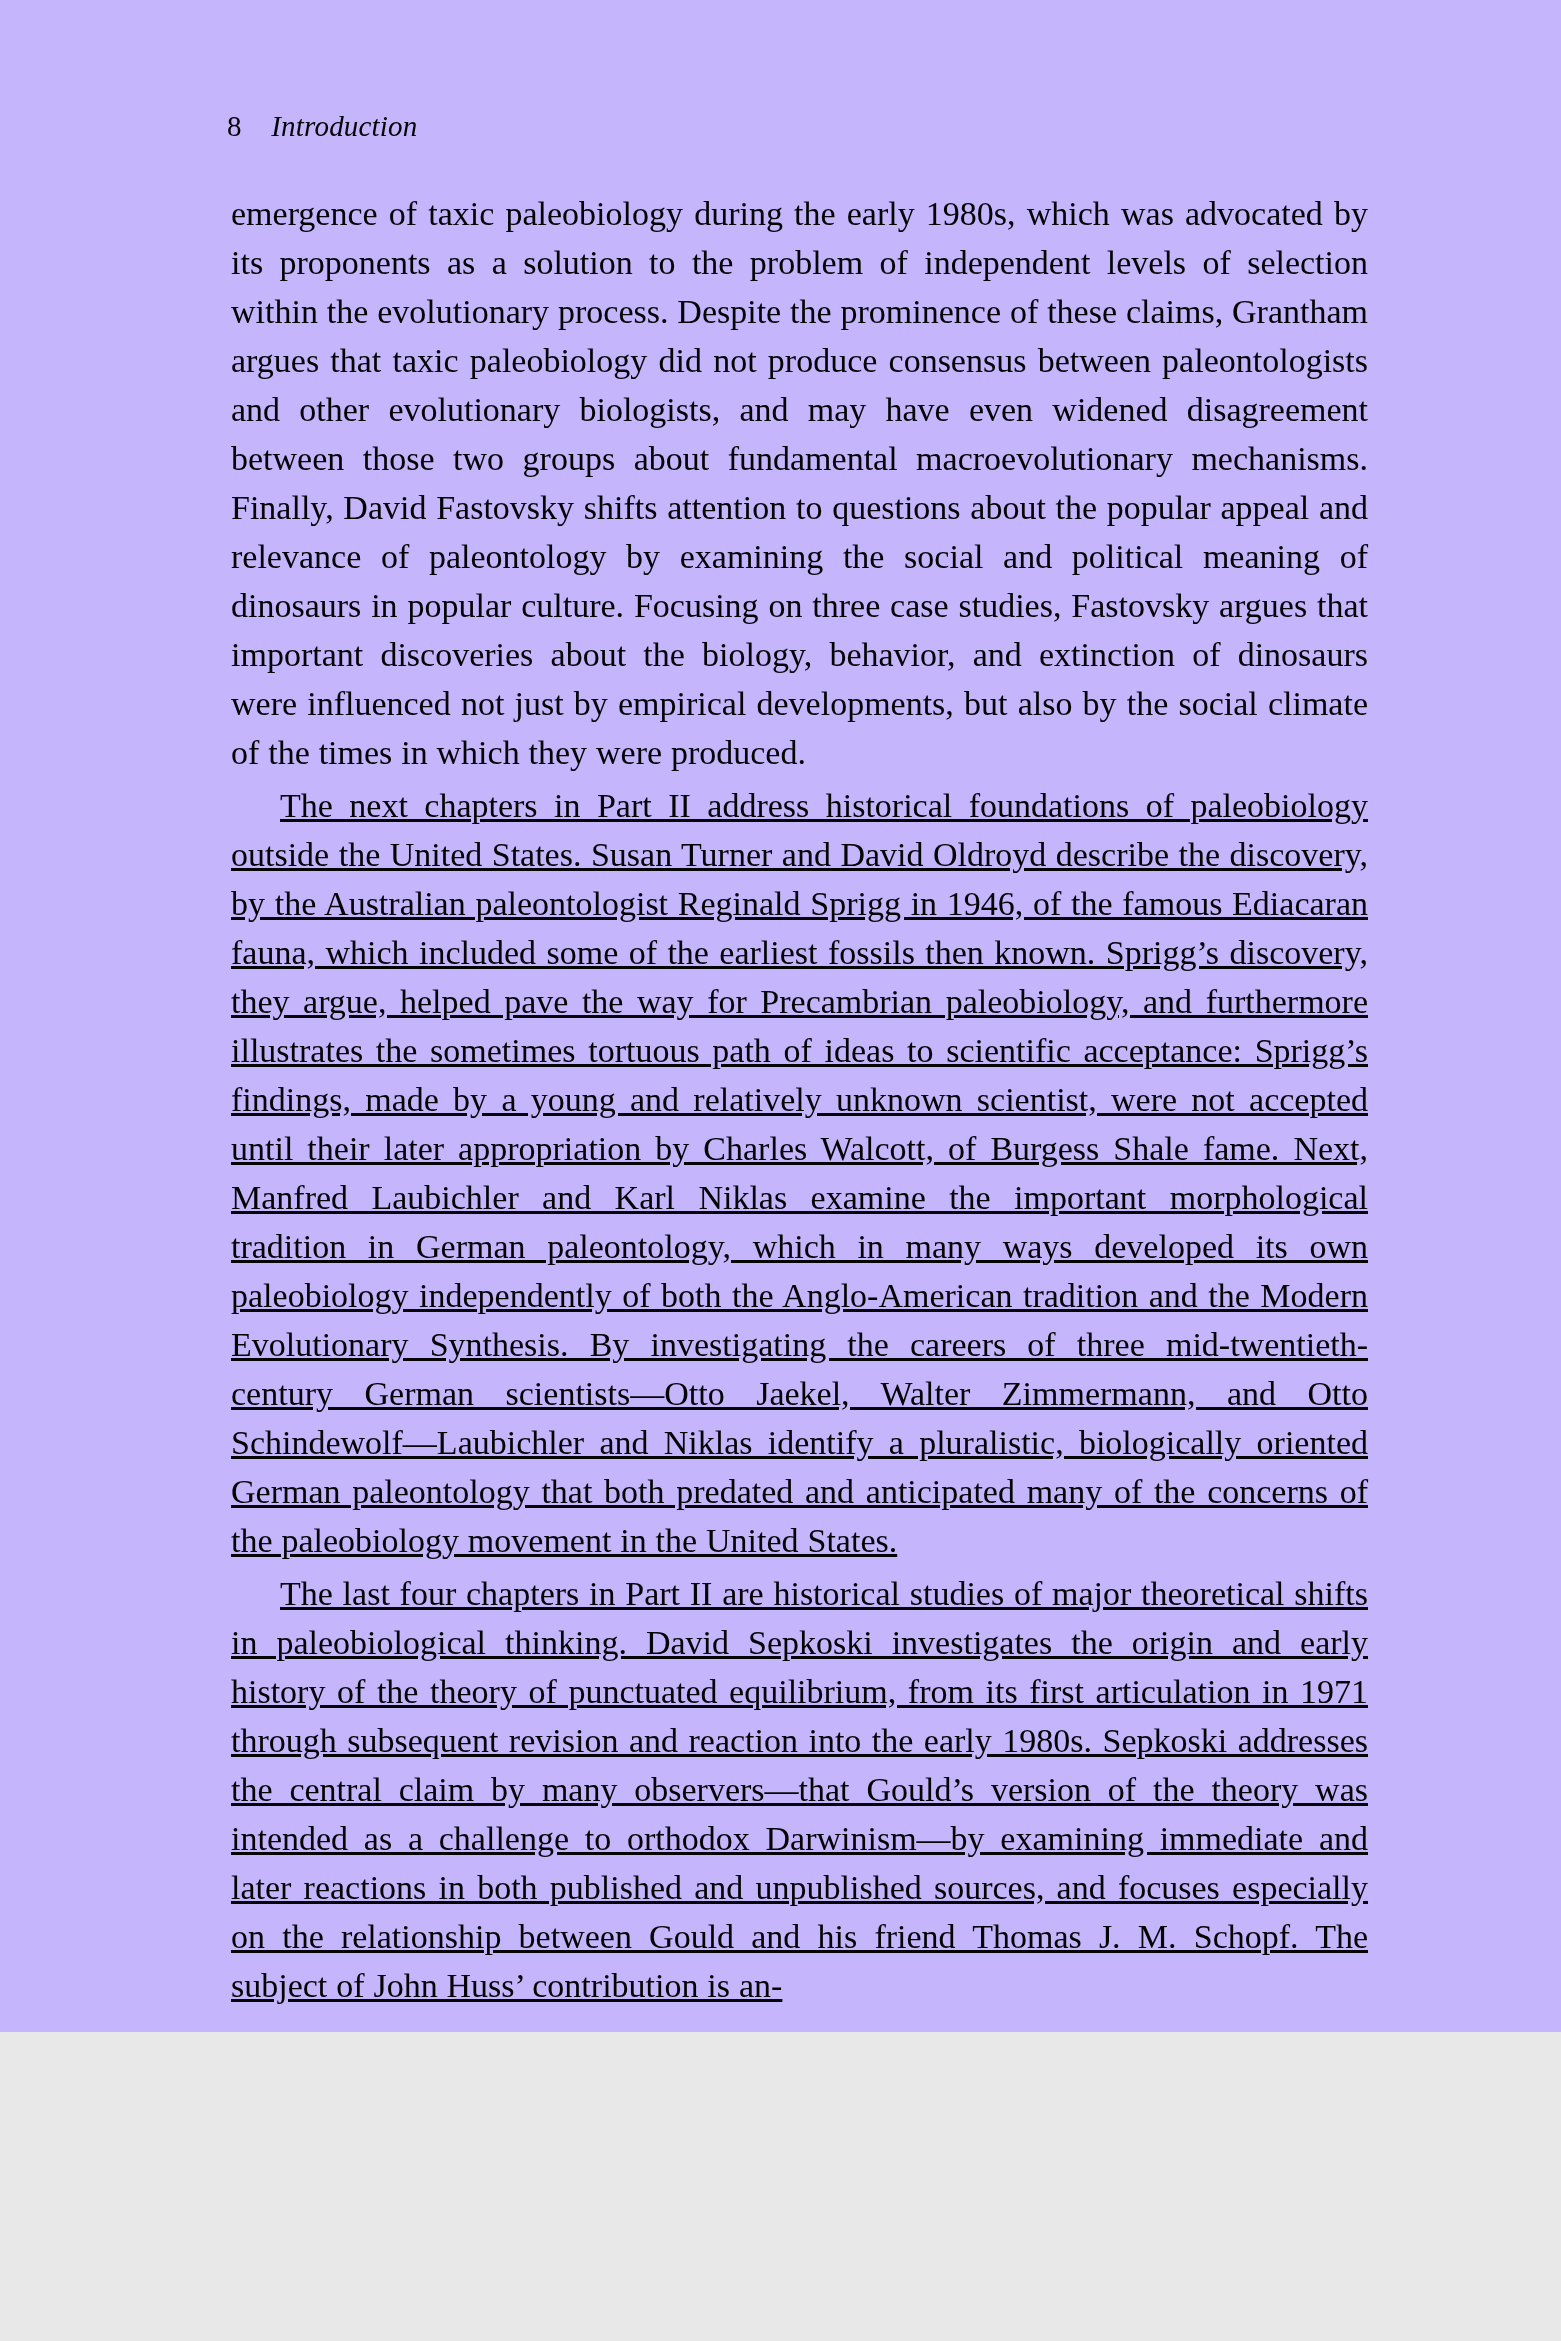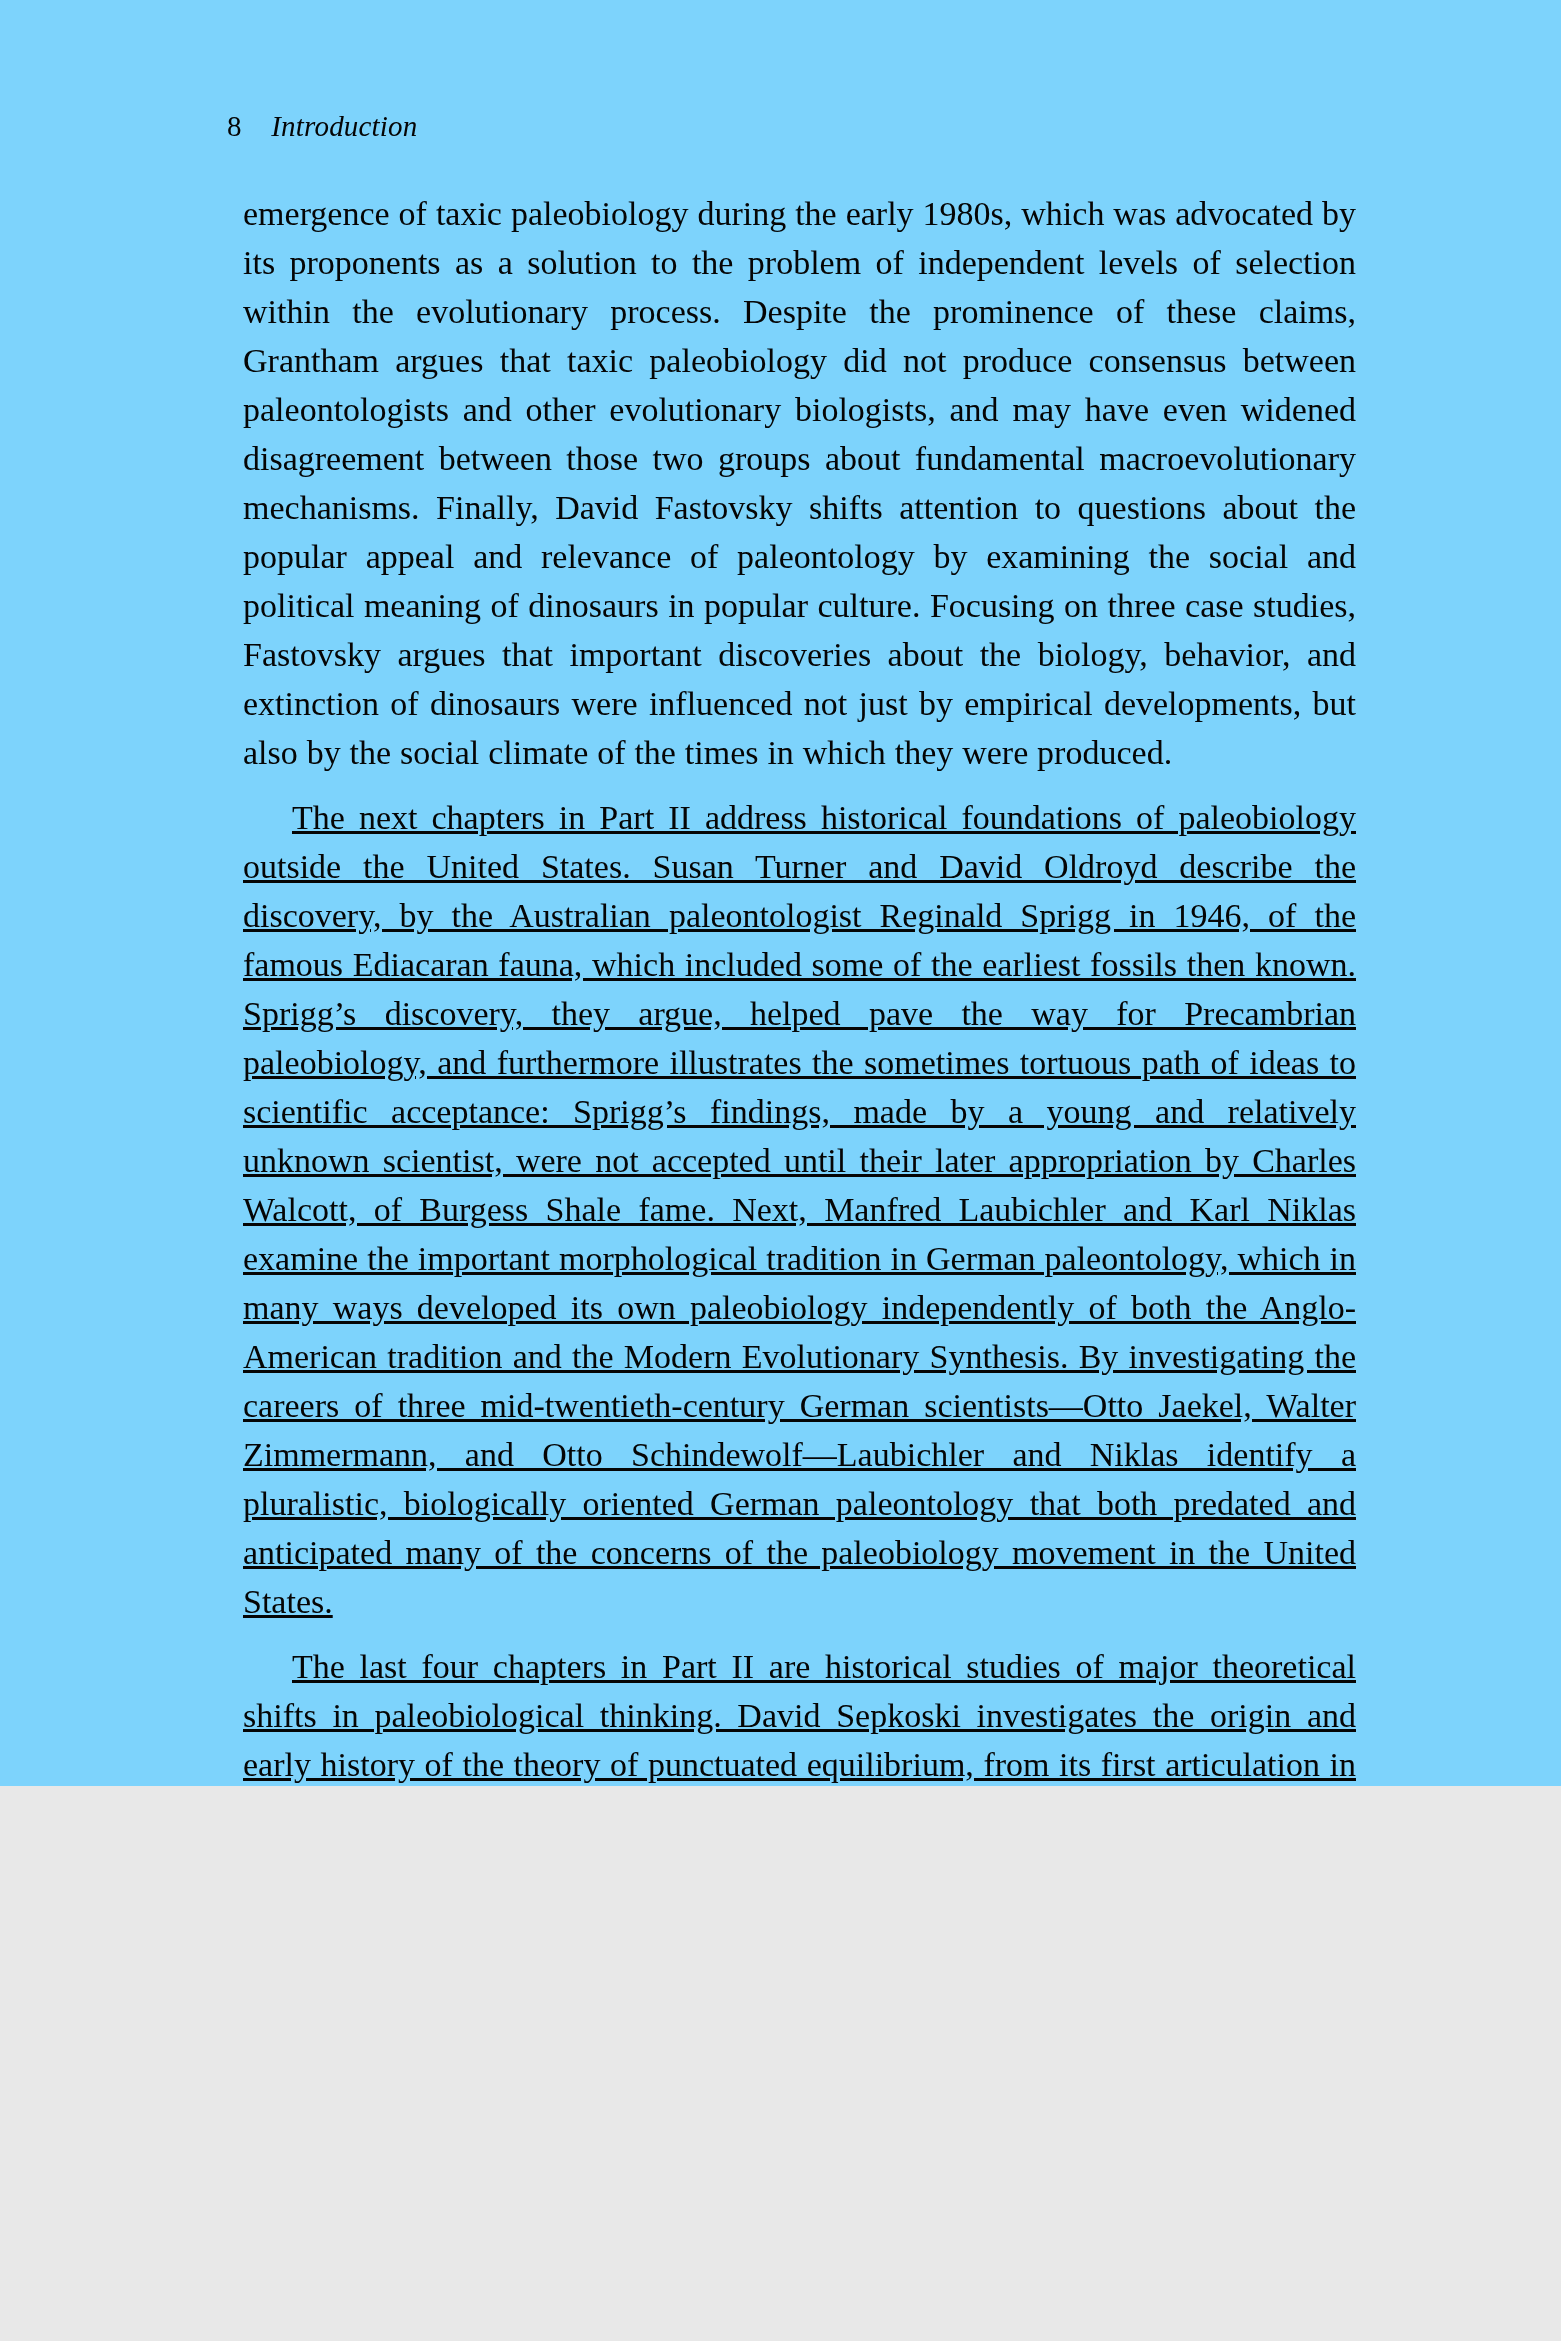--- a/index.html
+++ b/index.html
@@ -3,23 +3,23 @@
 <meta charset="utf-8">
 <style>
   html, body {
     margin: 0;
     padding: 0;
     background: #e8e8e8;
   }
   .page {
     position: relative;
     width: 1561px;
-    height: 1786px;
+    height: 2032px;
     margin: 0 auto;
-    background: #7dd3fc;
+    background: #c4b5fd;
     color: #050505;
     font-family: "Liberation Serif", "DejaVu Serif", serif;
     overflow: hidden;
   }
   .text-block {
     position: absolute;
     left: 227px;
     top: 109px;
     width: 1145px;
   }
@@ -32,21 +32,21 @@
   .running-head .pagenum {
     font-style: normal;
     font-weight: normal;
     margin-right: 29.5px;
   }
   .running-head .head-title {
     font-style: italic;
     font-weight: normal;
   }
   .body-text p {
-    margin: 16px;
+    margin: 4px;
     font-size: 34px;
     line-height: 49px;
     text-align: justify;
     word-spacing: 0.4px;
   }
   .body-text p.indent {
     text-indent: 49px;
     text-decoration: underline;
   }
 </style>

